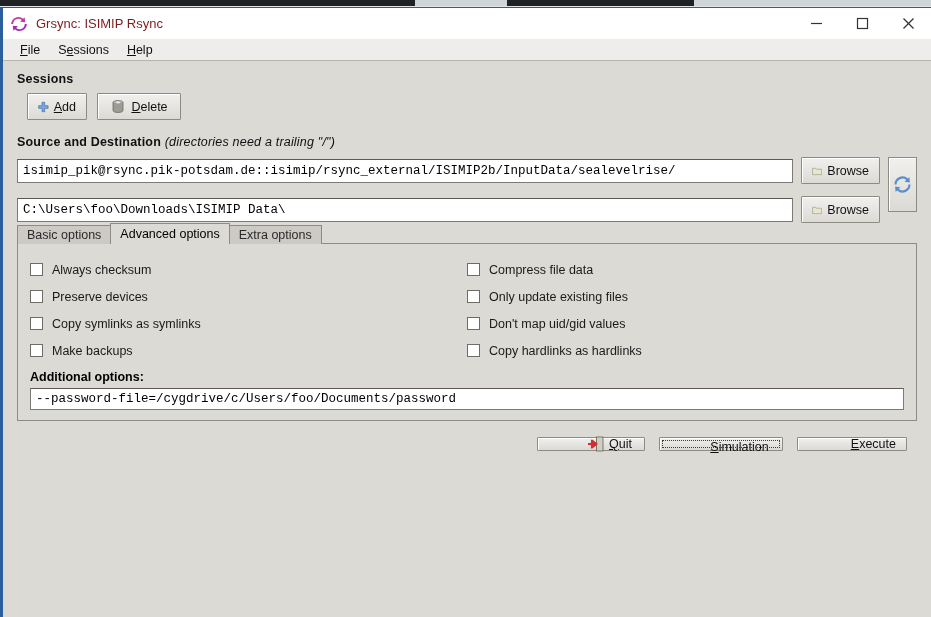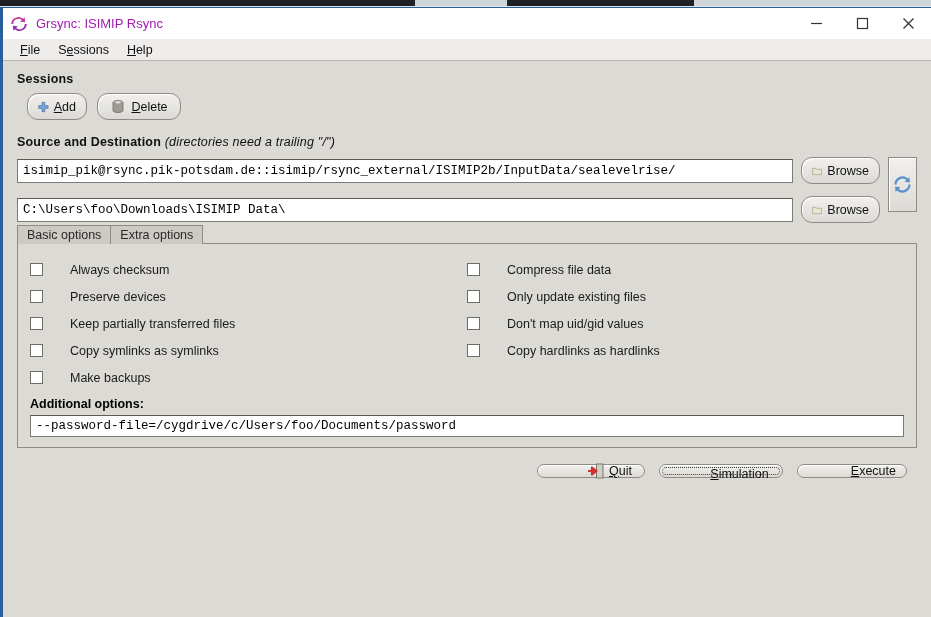--- a/index.html
+++ b/index.html
@@ -78,21 +78,21 @@
     margin-left: 7px;
     width: 18px; height: 18px;
     flex: none;
     display: flex;
     align-items: center;
     justify-content: center;
   }
   .title-text {
     margin-left: 8px;
     font-size: 13px;
-    color: #a21caf;
+    color: #7f1d1d;
     white-space: nowrap;
   }
   .win-controls {
     position: absolute;
     right: 0; top: 0;
     height: 31px;
     display: flex;
     align-items: center;
   }
   .win-btn {
@@ -174,21 +174,21 @@
     width: 0; height: 0;
     border-left: 5px solid transparent;
     border-right: 5px solid transparent;
     border-top: 6px solid #1a1a1a;
   }
 
   .btn {
     height: 27px;
     background: linear-gradient(#f2f0ee, #dcdad5);
     border: 1px solid #8e8b85;
-    border-radius: 11px;
+    border-radius: 1px;
     box-shadow: inset 1px 1px 0 #ffffff;
     display: inline-flex;
     align-items: center;
     justify-content: center;
     gap: 5px;
     padding: 0 10px;
     font-size: 12.5px;
     color: #111;
     box-sizing: border-box;
     white-space: nowrap;
@@ -255,21 +255,21 @@
   }
 
   .check-grid {
     display: flex;
   }
   .check-col { width: 460px; }
   .check-row {
     display: flex;
     align-items: center;
     height: 27px;
-    gap: 27px;
+    gap: 9px;
   }
   .checkbox {
     width: 13px; height: 13px;
     background: #ffffff;
     border: 1px solid #6f6c67;
     box-sizing: border-box;
     flex: none;
   }
   .check-label { font-size: 12.5px; color: #1a1a1a; }
 
@@ -397,37 +397,34 @@
       <div class="swap-btn">
         <svg width="19" height="19" viewBox="0 0 18 18">
           <path d="M3.4 9a5.6 5.6 0 0 1 9.2-4.2l-1.7 1.7 5.1.5-.5-5.1-1.4 1.4A7.6 7.6 0 0 0 1.4 9z" fill="#5b8fc9"></path>
           <path d="M14.6 9a5.6 5.6 0 0 1-9.2 4.2l1.7-1.7-5.1-.5.5 5.1 1.4-1.4A7.6 7.6 0 0 0 16.6 9z" fill="#5b8fc9"></path>
         </svg>
       </div>
     </div>
 
     <div class="tabbar" style="">
       <div class="tab">Basic options</div>
+      <div class="tab active">Advanced options</div>
       <div class="tab">Extra options</div>
     </div>
 
     <div class="tab-panel">
       <div class="check-grid">
         <div class="check-col">
           <div class="check-row">
             <span class="checkbox"></span>
             <span class="check-label">Always checksum</span>
           </div>
           <div class="check-row">
             <span class="checkbox"></span>
             <span class="check-label">Preserve devices</span>
-          </div>
-          <div class="check-row">
-            <span class="checkbox"></span>
-            <span class="check-label">Keep partially transferred files</span>
           </div>
           <div class="check-row">
             <span class="checkbox"></span>
             <span class="check-label">Copy symlinks as symlinks</span>
           </div>
           <div class="check-row">
             <span class="checkbox"></span>
             <span class="check-label">Make backups</span>
           </div>
         </div>

